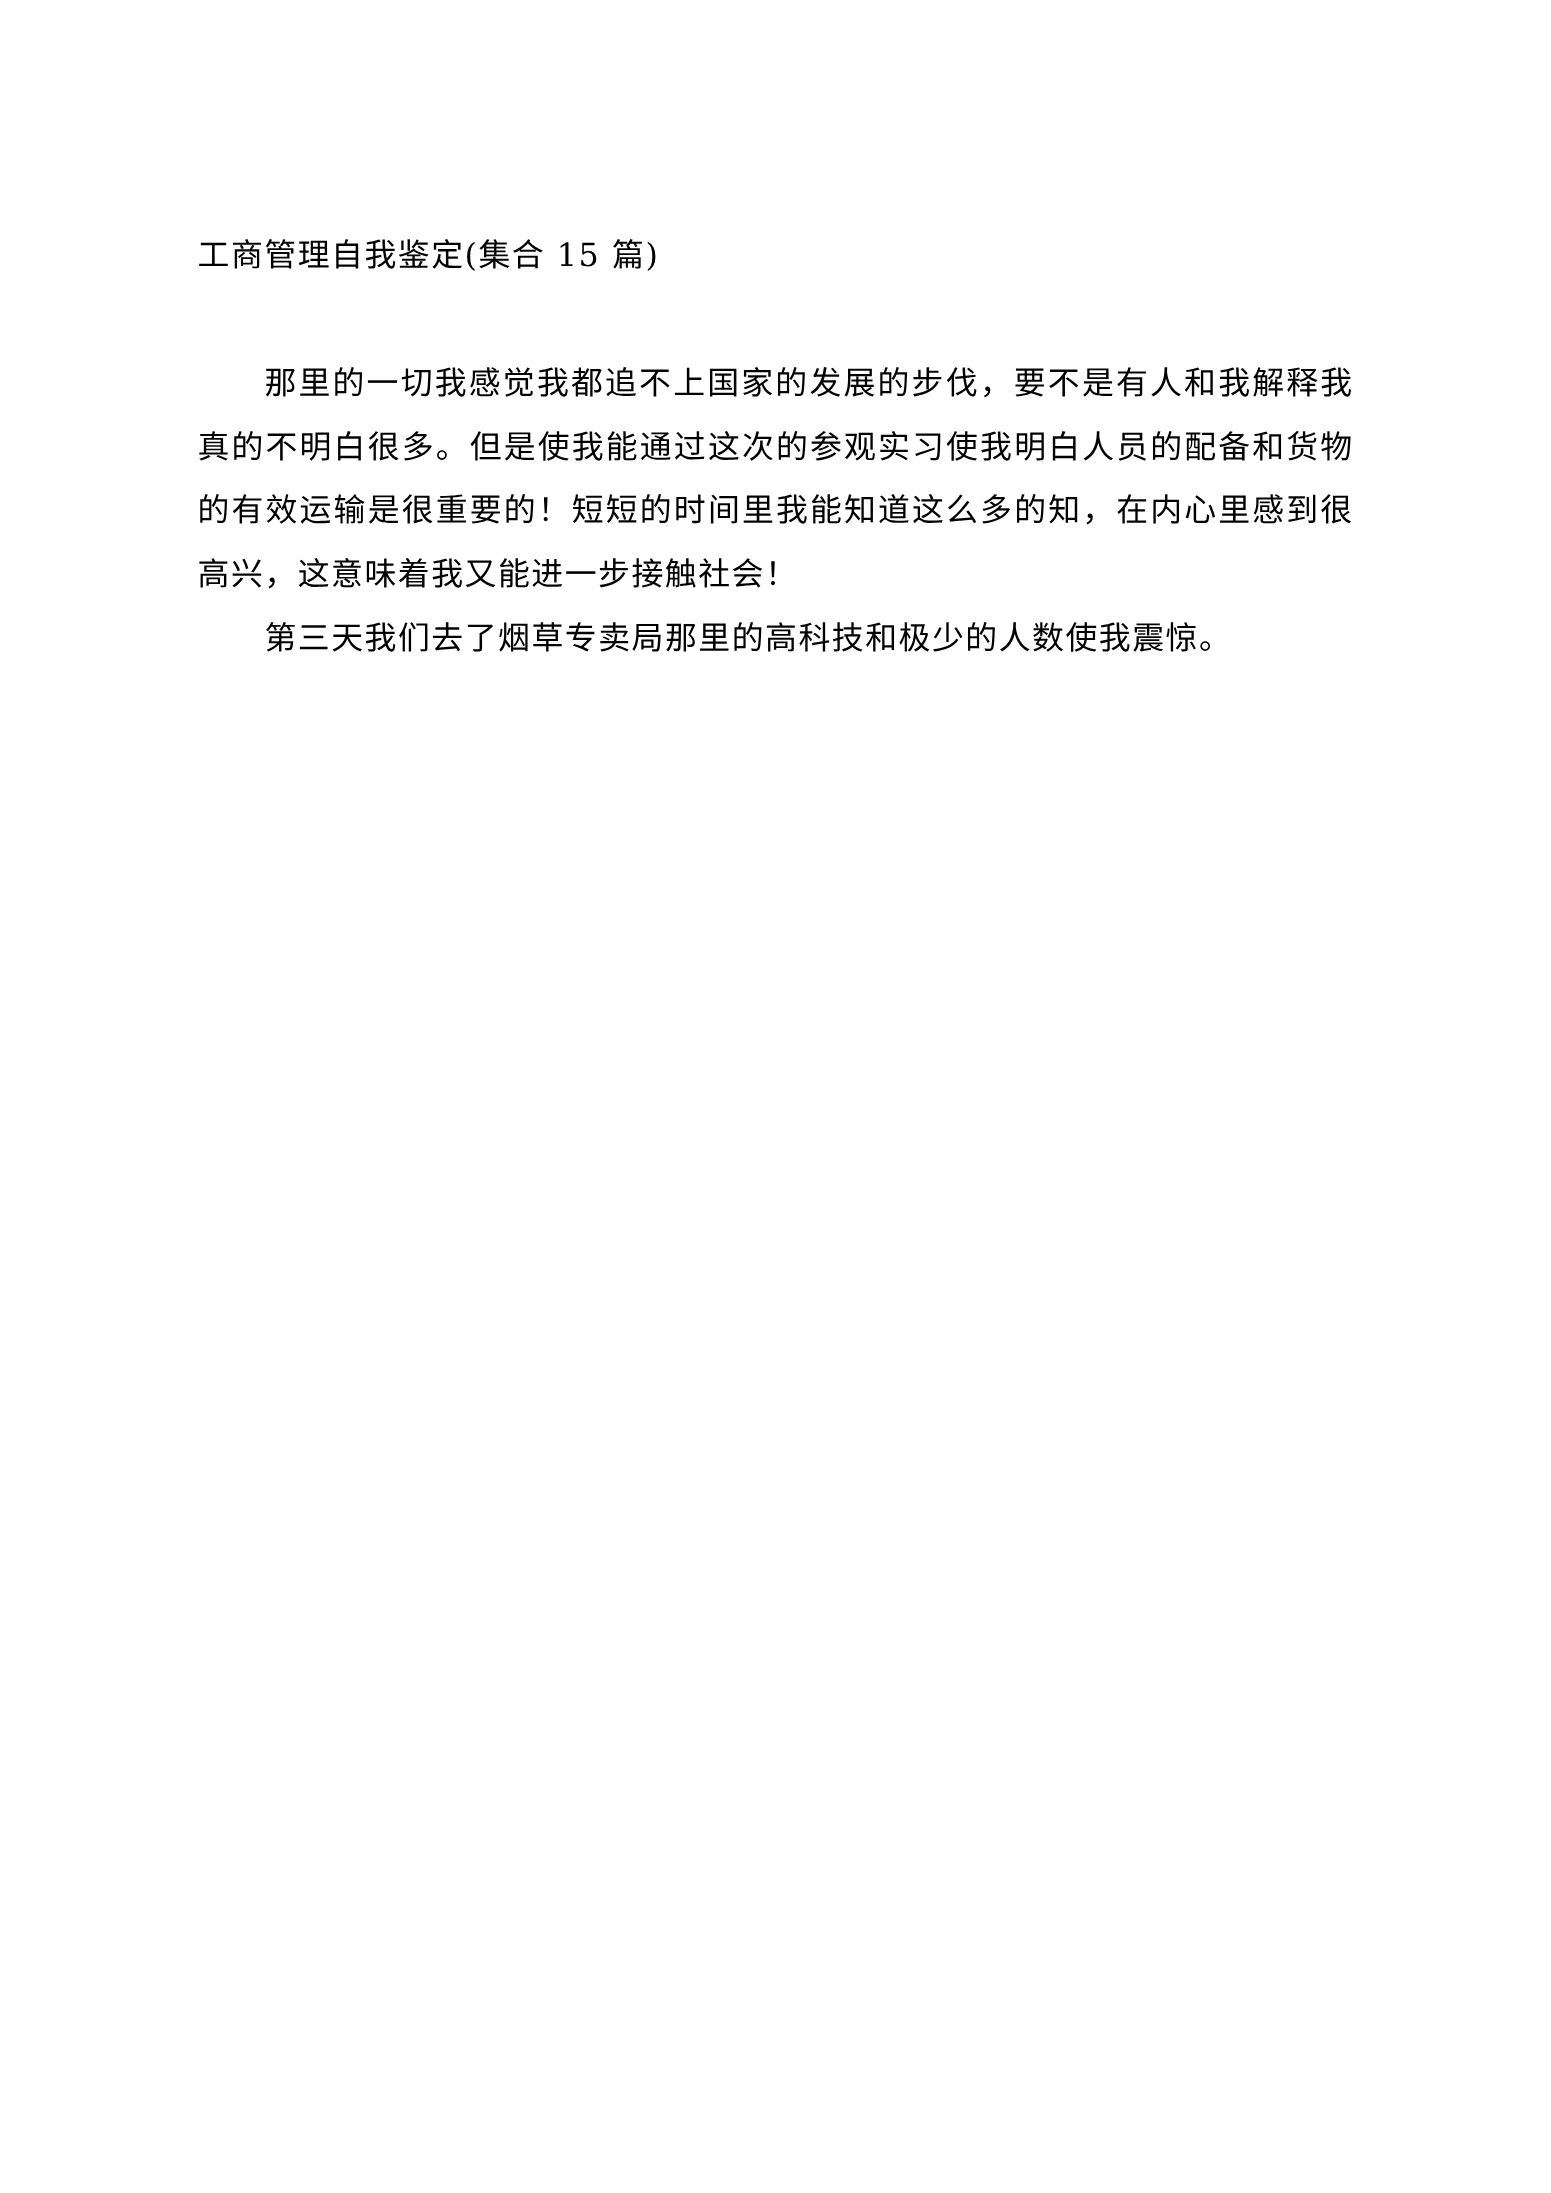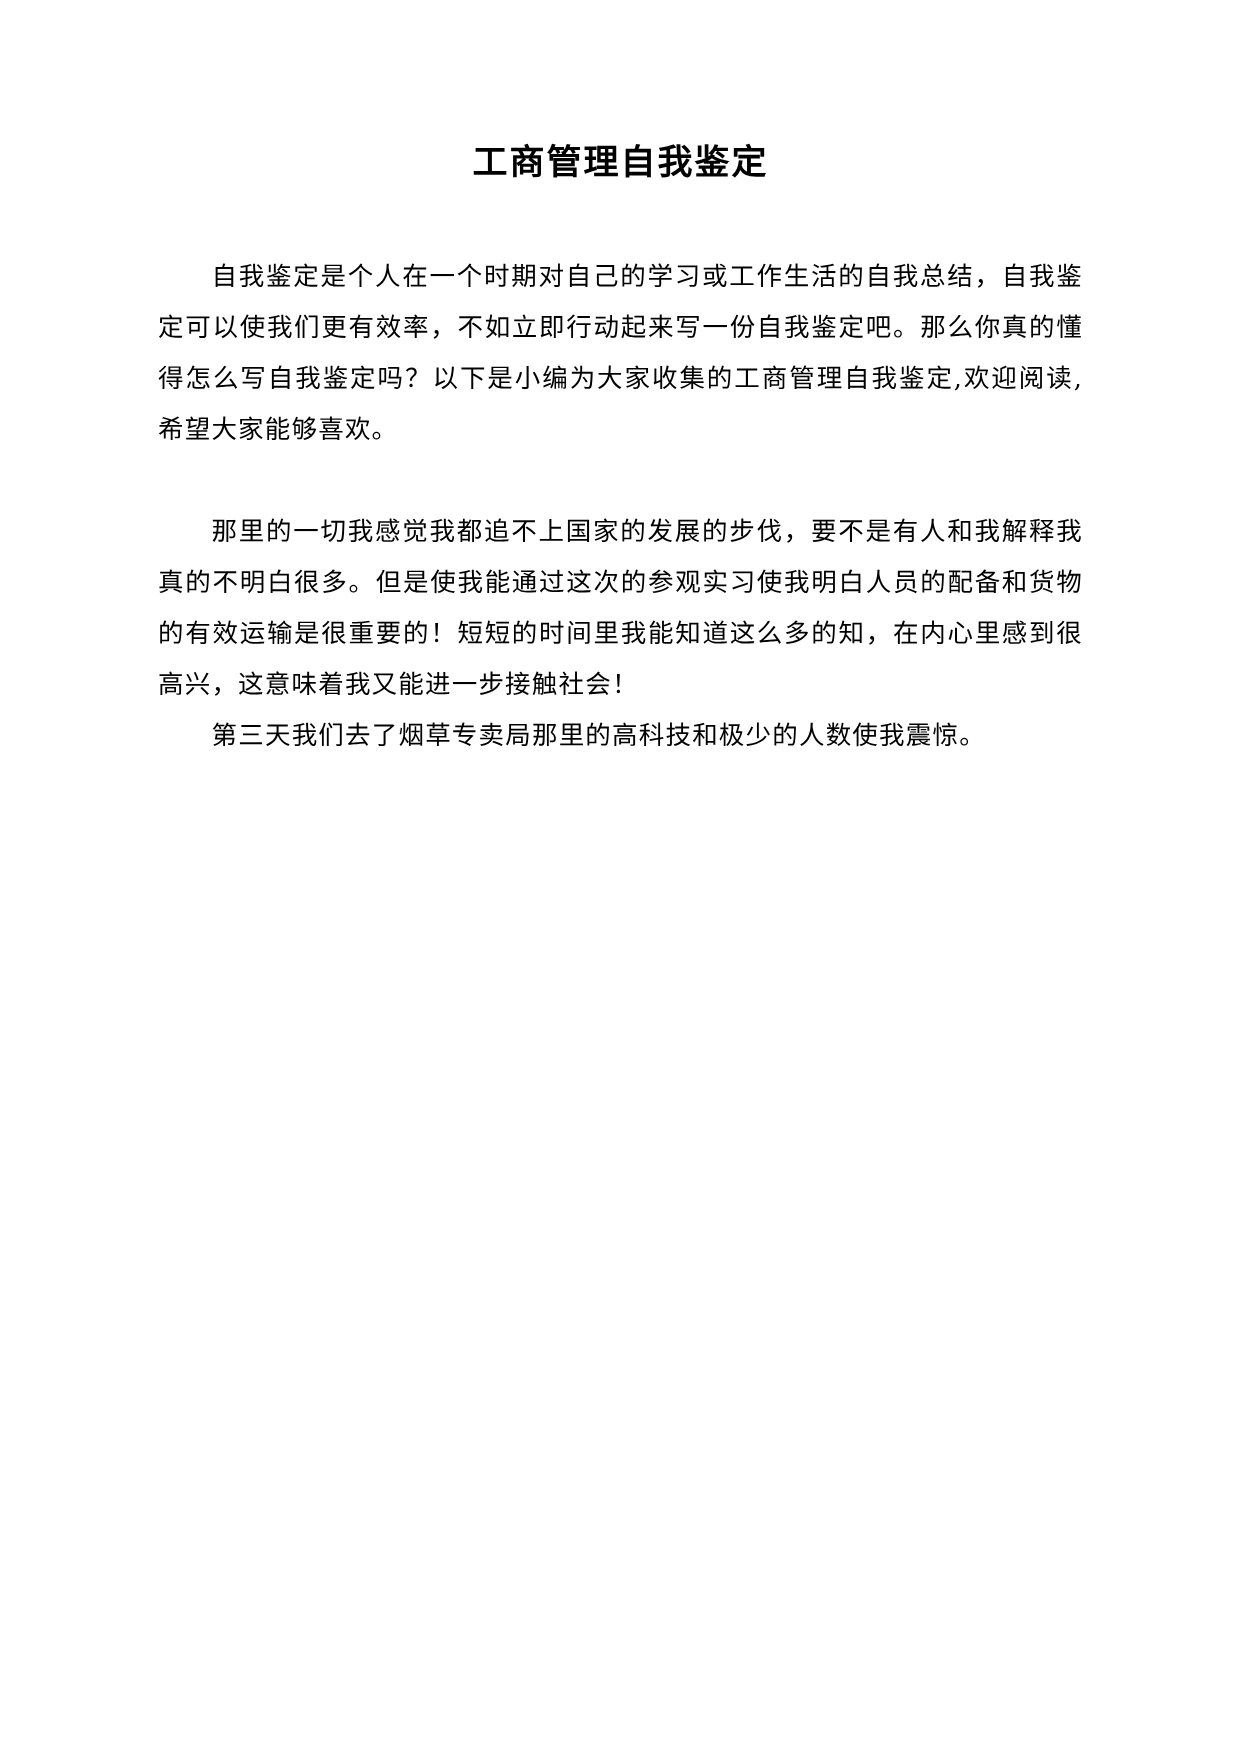--- a/index.html
+++ b/index.html
@@ -50,26 +50,25 @@
   }
   .gap {
     height: 51px;
   }
 </style>
 </head>
 <body>
 
 <div class="page">
 
-  <h1 class="doc-title">工商管理自我鉴定</h1>
 
   <div class="body-block">
 
+    <p class="plain">工商管理自我鉴定(集合 15 篇)</p>
 
-    <p class="indent">自我鉴定是个人在一个时期对自己的学习或工作生活的自我总结，自我鉴定可以使我们更有效率，不如立即行动起来写一份自我鉴定吧。那么你真的懂得怎么写自我鉴定吗？以下是小编为大家收集的工商管理自我鉴定,欢迎阅读,希望大家能够喜欢。</p>
 
     <div class="gap"></div>
 
 
 
     <p class="indent">那里的一切我感觉我都追不上国家的发展的步伐，要不是有人和我解释我真的不明白很多。但是使我能通过这次的参观实习使我明白人员的配备和货物的有效运输是很重要的！短短的时间里我能知道这么多的知，在内心里感到很高兴，这意味着我又能进一步接触社会！</p>
 
     <p class="indent">第三天我们去了烟草专卖局那里的高科技和极少的人数使我震惊。</p>
 
   </div>

